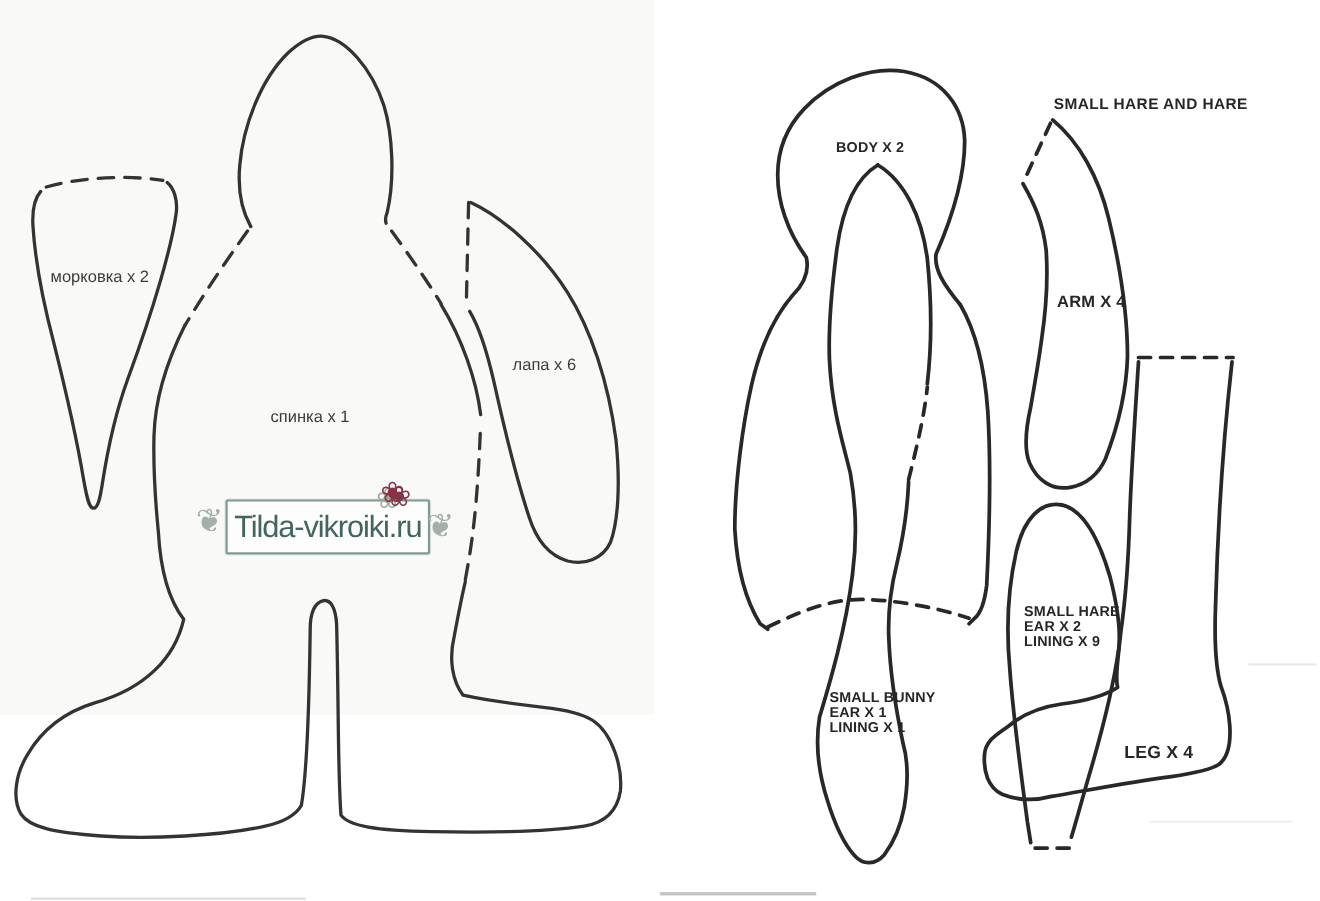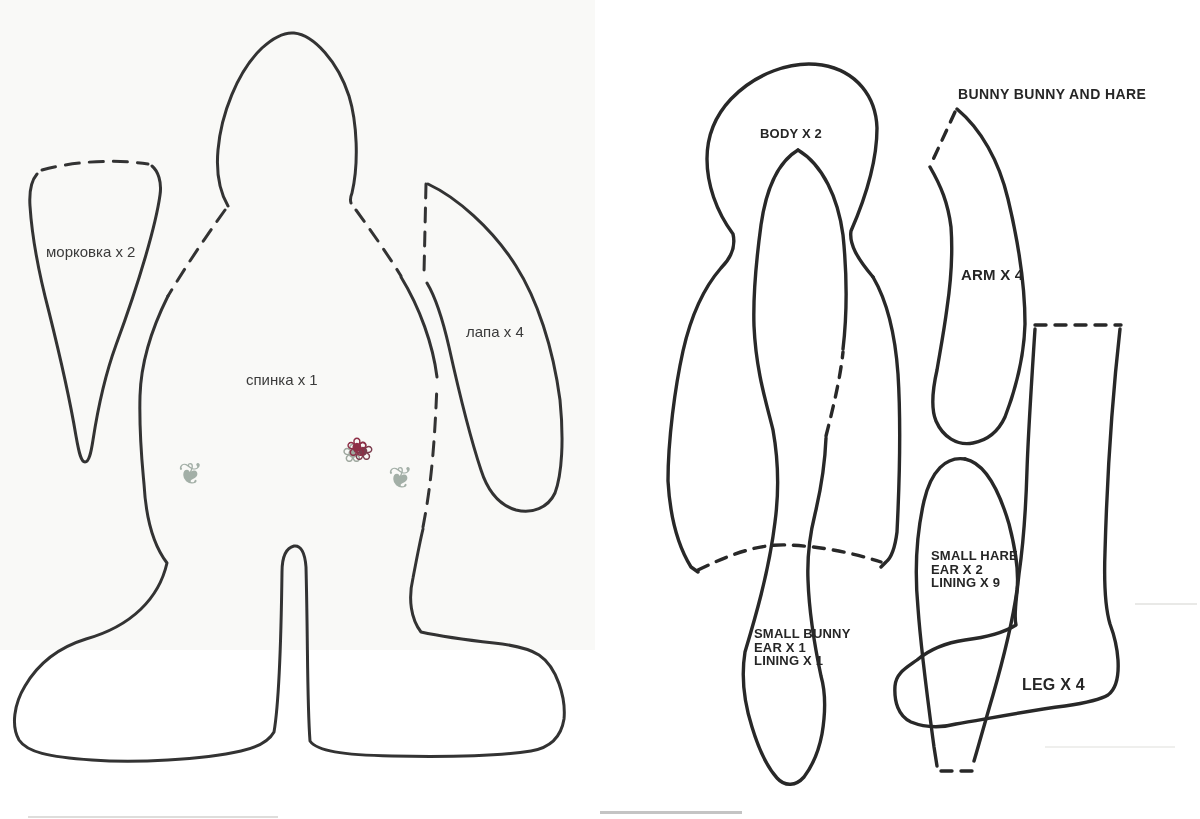--- a/index.html
+++ b/index.html
@@ -66,24 +66,27 @@
 
       <path class="l-line" d="M 37,174 C 31,181 29,191 30,206 C 32,237 39,274 49,312
            C 60,356 70,400 76,436 C 79,453 81,462 85,462
            C 89,462 91,453 93,440 C 97,414 104,378 116,345
            C 140,280 156,224 160,195 C 162,182 158,171 152,166"></path>
       <path class="l-dash" d="M 42,170 C 75,161 115,159 148,164"></path>
     </svg>
 
     <div class="lbl" style="left:46px;top:243px">морковка x 2</div>
     <div class="lbl" style="left:246px;top:371px">спинка x 1</div>
-    <div class="lbl" style="left:466px;top:323px">лапа x 4</div>
+    <div class="lbl" style="left:466px;top:323px">лапа x 6</div>
 
     <div id="watermark">
       <span class="flourish" style="left:0;top:18px">❦</span>
+      <div id="watermark-box">
+        <span id="watermark-text">Tilda-vikroiki.ru</span>
+      </div>
       <span class="flourish" style="left:210px;top:22px">❦</span>
       <span id="flower-cluster">❀</span>
     </div>
   </div>
 
   <div class="panel" id="right-panel">
     <svg width="605" height="819" viewBox="0 0 605 819">
 
       <path class="r-line" d="M 278,277 C 262,258 254,244 256,231 C 270,199 282,164 282,128
            C 281,97 262,71 227,65 C 196,60 160,74 136,99
@@ -121,21 +124,21 @@
            C 421,600 419,617 421,625 C 410,632 394,637 370,640
            C 349,643 334,650 322,660 C 311,668 301,673 300,686
            C 299,701 303,716 316,722 C 331,728 346,728 361,724
            C 391,719 431,711 470,706 C 490,703 505,700 513,695
            C 521,689 524,677 523,660 C 522,644 518,632 515,624
            C 510,607 509,580 510,552 C 512,480 517,400 525,329"></path>
       <path class="r-dash" d="M 440,325 L 526,325"></path>
     </svg>
   </div>
 
-  <div class="rlbl" id="pattern-title" style="left:958px;top:86px">BUNNY BUNNY AND HARE</div>
+  <div class="rlbl" id="pattern-title" style="left:958px;top:86px">SMALL HARE AND HARE</div>
   <div class="rlbl" style="left:760px;top:126px;font-size:13px">BODY X 2</div>
   <div class="rlbl" style="left:961px;top:266px;font-size:15px">ARM X 4</div>
   <div class="rlbl rlbl-multi" style="left:931px;top:549px">
     <div>SMALL HARE</div>
     <div>EAR X 2</div>
     <div>LINING X 9</div>
   </div>
   <div class="rlbl rlbl-multi" style="left:754px;top:627px">
     <div>SMALL BUNNY</div>
     <div>EAR X 1</div>

